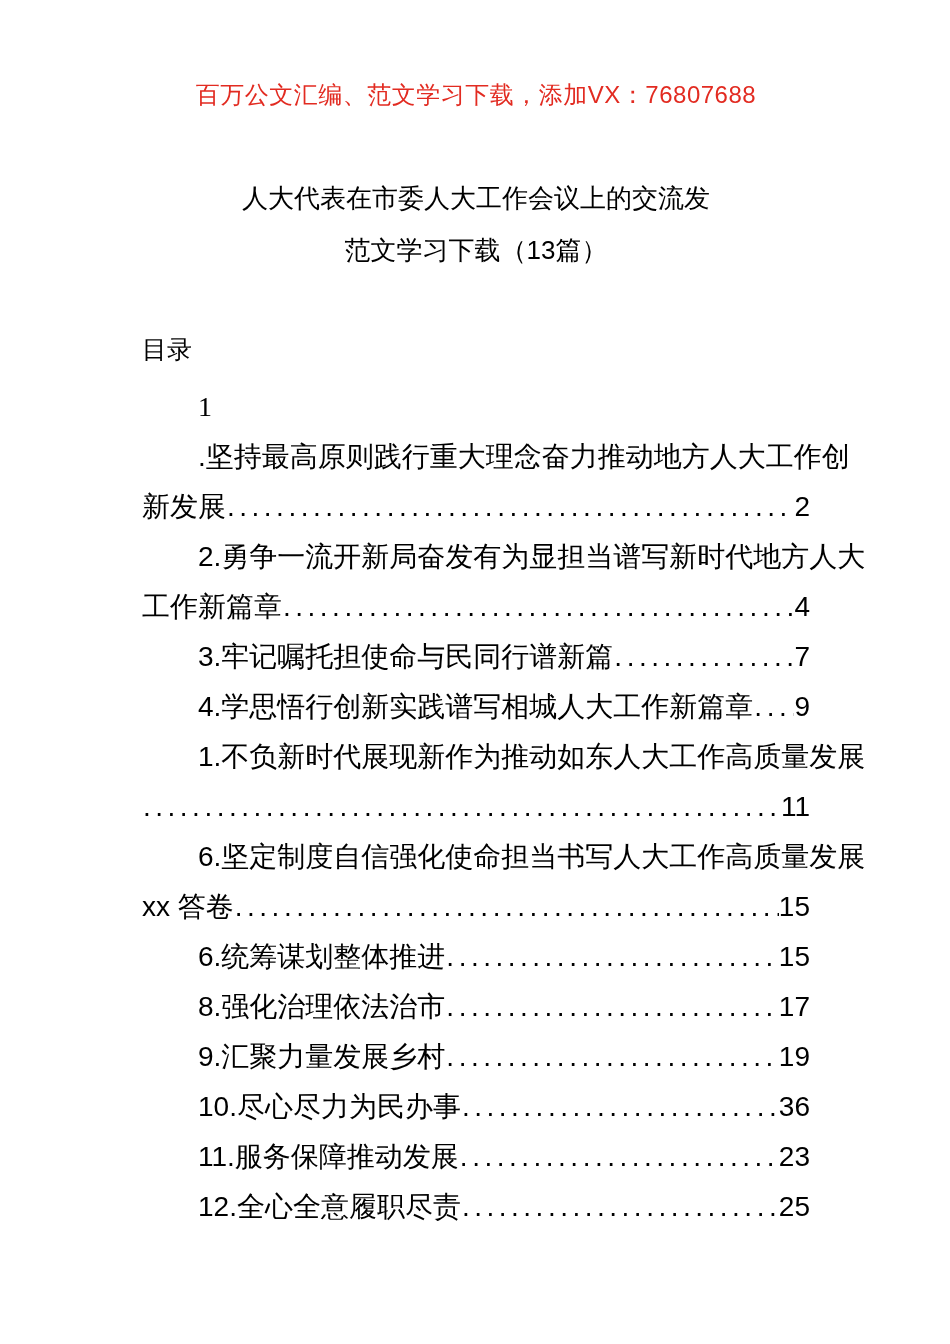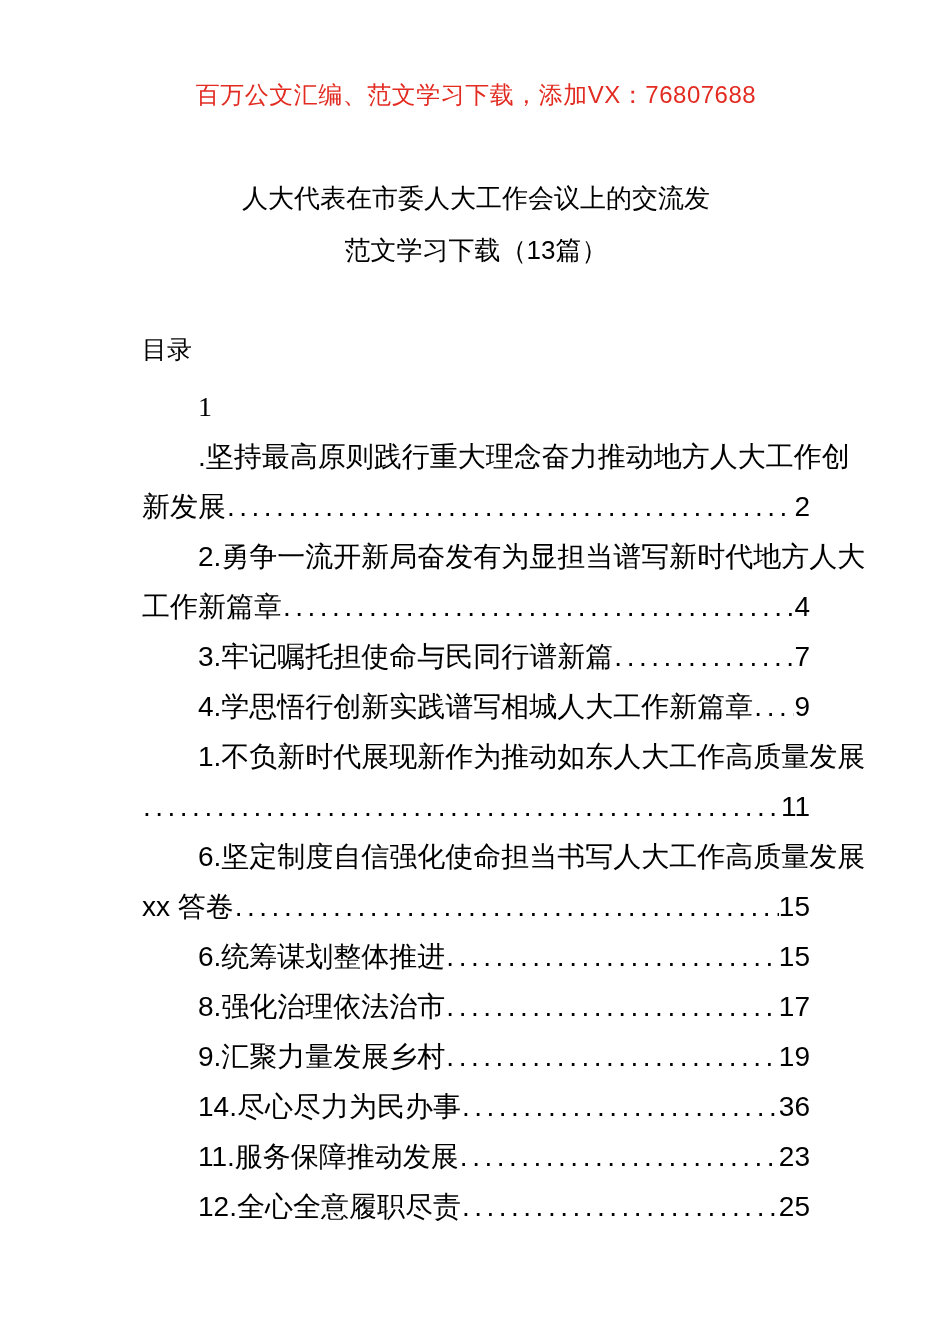--- a/index.html
+++ b/index.html
@@ -149,21 +149,21 @@
           <span class="entry-text">8.强化治理依法治市</span>
           <span class="leader">............................................................................................................................................</span>
           <span class="page-num">17</span>
         </div>
         <div class="toc-line indent">
           <span class="entry-text">9.汇聚力量发展乡村</span>
           <span class="leader">............................................................................................................................................</span>
           <span class="page-num">19</span>
         </div>
         <div class="toc-line indent">
-          <span class="entry-text">14.尽心尽力为民办事</span>
+          <span class="entry-text">10.尽心尽力为民办事</span>
           <span class="leader">............................................................................................................................................</span>
           <span class="page-num">36</span>
         </div>
         <div class="toc-line indent">
           <span class="entry-text">11.服务保障推动发展</span>
           <span class="leader">............................................................................................................................................</span>
           <span class="page-num">23</span>
         </div>
         <div class="toc-line indent">
           <span class="entry-text">12.全心全意履职尽责</span>

